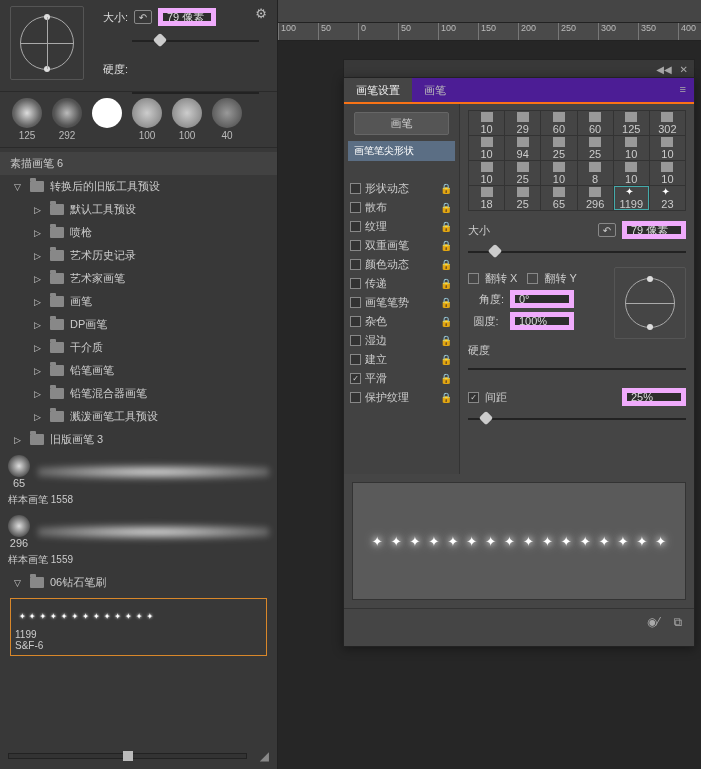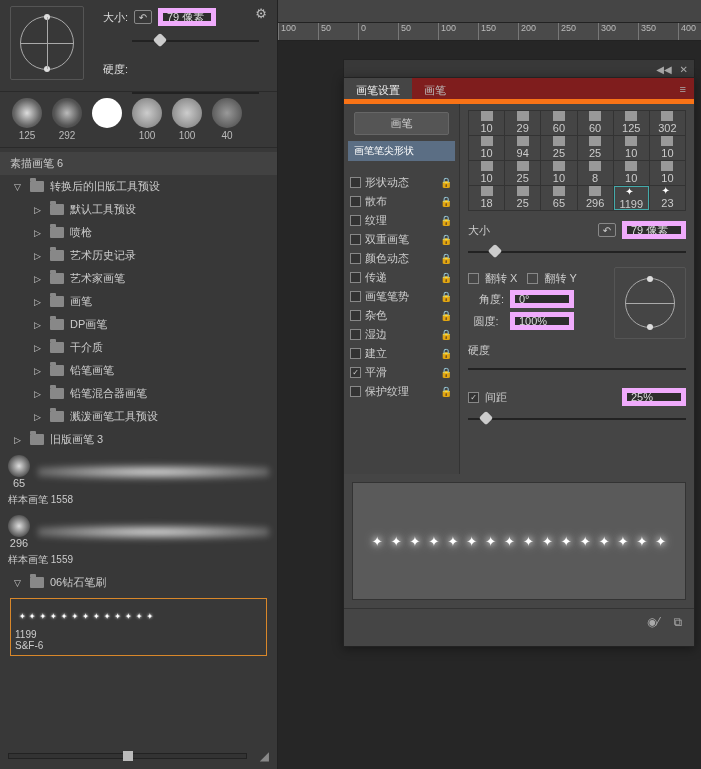--- a/index.html
+++ b/index.html
@@ -39,33 +39,33 @@
 .selected-brush{margin:4px 10px;border:1px solid #d8872a;padding:4px}
 .selected-brush .sparkle-row{height:26px;display:flex;align-items:center;gap:3px;padding-left:4px}
 .sparkle{color:#fff;font-size:8px;text-shadow:0 0 3px #fff}
 .ruler{position:absolute;left:278px;top:23px;right:0;height:18px;background:#4a4a4a;border-bottom:1px solid #222;display:flex;overflow:hidden}
 .ruler span{position:relative;width:40px;font-size:9px;color:#bbb;border-left:1px solid #777;padding-left:2px;flex-shrink:0}
 .top-strip{position:absolute;left:278px;top:0;right:0;height:23px;background:#454545;border-bottom:1px solid #222}
 .canvas{position:absolute;left:278px;top:41px;right:0;bottom:0;background:#262626}
 .panel{position:absolute;left:343px;top:77px;width:352px;height:570px;background:#454545;border:1px solid #222;box-shadow:0 2px 10px rgba(0,0,0,.4)}
 .panel-top{position:absolute;left:343px;top:59px;width:352px;height:19px;background:#383838;border:1px solid #222;border-bottom:none;display:flex;align-items:center;justify-content:flex-end;padding:0 6px;gap:8px}
 .panel-top .ico{font-size:10px;color:#aaa}
-.tabs{display:flex;height:26px;border-bottom:5px solid #f97316;background:#7f1d1d}
+.tabs{display:flex;height:26px;border-bottom:2px solid #f97316;background:#4c1d95}
 .tab{padding:5px 12px;color:#bbb;cursor:default}
 .tab.active{background:#454545;color:#eee}
 .panel-body{display:flex;height:370px}
 .sidebar{width:116px;background:#424242;border-right:1px solid #333;padding-top:6px}
 .sidebar .btn{margin:2px 10px 6px;padding:3px 0;text-align:center;background:#555;border:1px solid #666;border-radius:2px}
-.sidebar .sel{margin:0 4px 12px;padding:3px 6px;background:#5b6e84;color:#fff;font-size:10px}
+.sidebar .sel{margin:0 4px 18px;padding:3px 6px;background:#5b6e84;color:#fff;font-size:10px}
 .opt{display:flex;align-items:center;gap:4px;padding:2px 6px;font-size:10px}
 .opt .cb{width:11px;height:11px;border:1px solid #888;background:#333;display:flex;align-items:center;justify-content:center;font-size:8px}
 .opt .lock{margin-left:auto;color:#888;font-size:10px}
 .right-side{flex:1;padding:6px 8px;display:flex;flex-direction:column}
 .grid{display:grid;grid-template-columns:repeat(6,1fr);gap:1px;background:#333;border:1px solid #333;margin-bottom:6px}
-.cell{background:#454545;height:24px;display:flex;flex-direction:column;align-items:center;font-size:9px;color:#bbb;position:relative}
+.cell{background:#454545;height:24px;display:flex;flex-direction:column;align-items:center;justify-content:center;font-size:9px;color:#bbb;position:relative}
 .cell.sel{border:1px solid #4aa}
 .cell .ico{width:12px;height:10px;background:#999;margin-bottom:1px}
 .cell .ico.star{background:none;color:#fff;font-size:10px;line-height:10px}
 .fld-row{display:flex;align-items:center;gap:6px;margin:4px 0}
 .fld-row .input{width:64px}
 .mini-circle{width:72px;height:72px;border:1px solid #555;border-radius:2px;display:flex;align-items:center;justify-content:center;position:relative;margin-left:auto}
 .mini-circle .c{width:50px;height:50px;border:1px solid #aaa;border-radius:50%;position:relative}
 .mini-circle .c::before{content:"";position:absolute;width:100%;height:1px;background:#aaa;top:50%;left:0}
 .two-col{display:flex;gap:8px}
 .col-a{flex:1}

